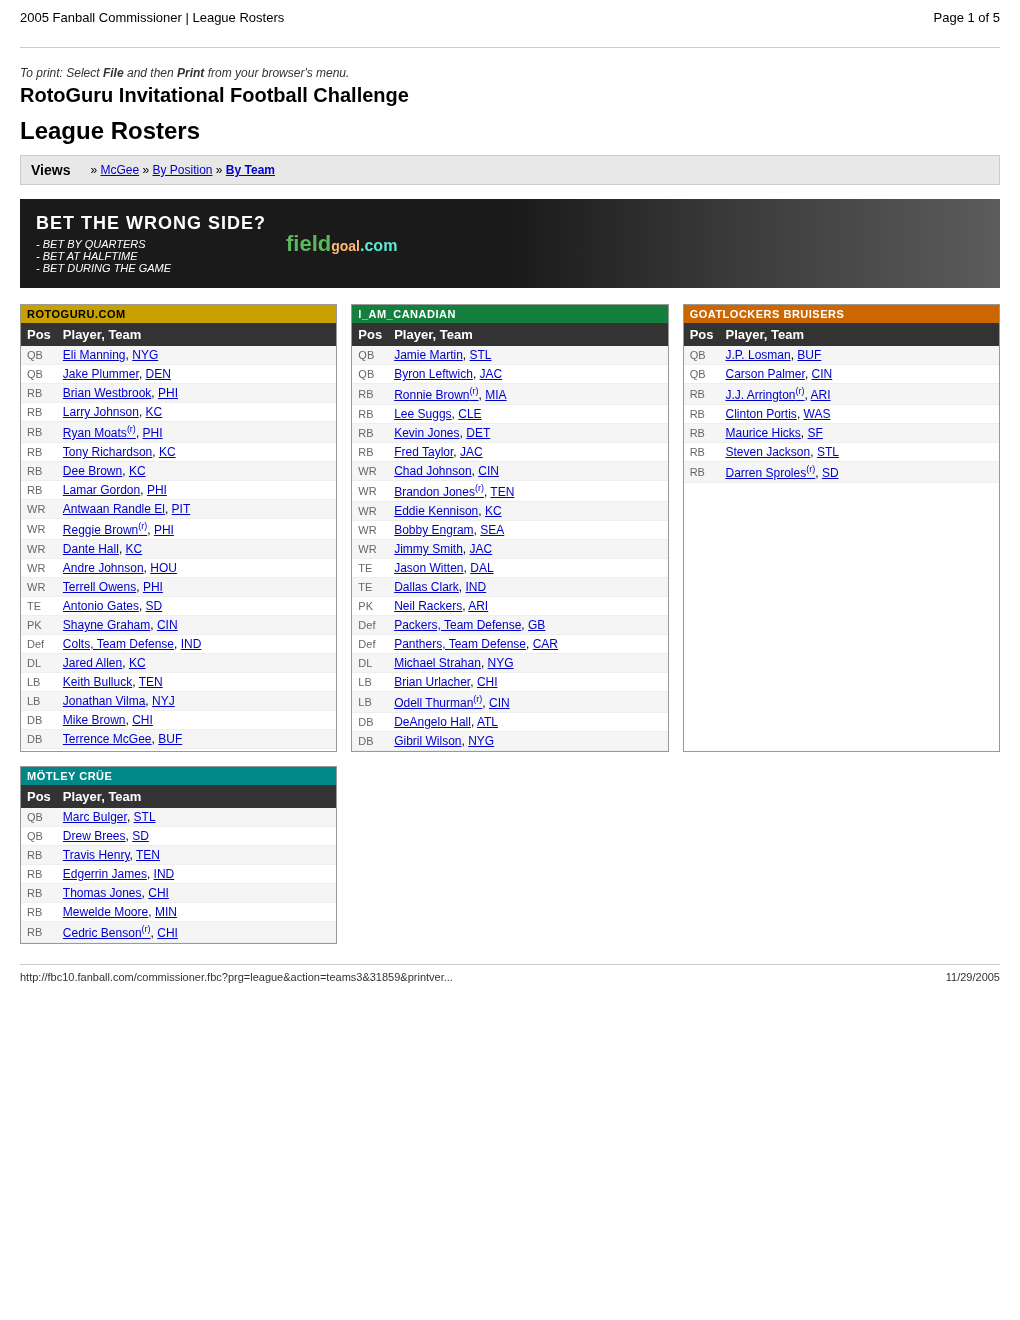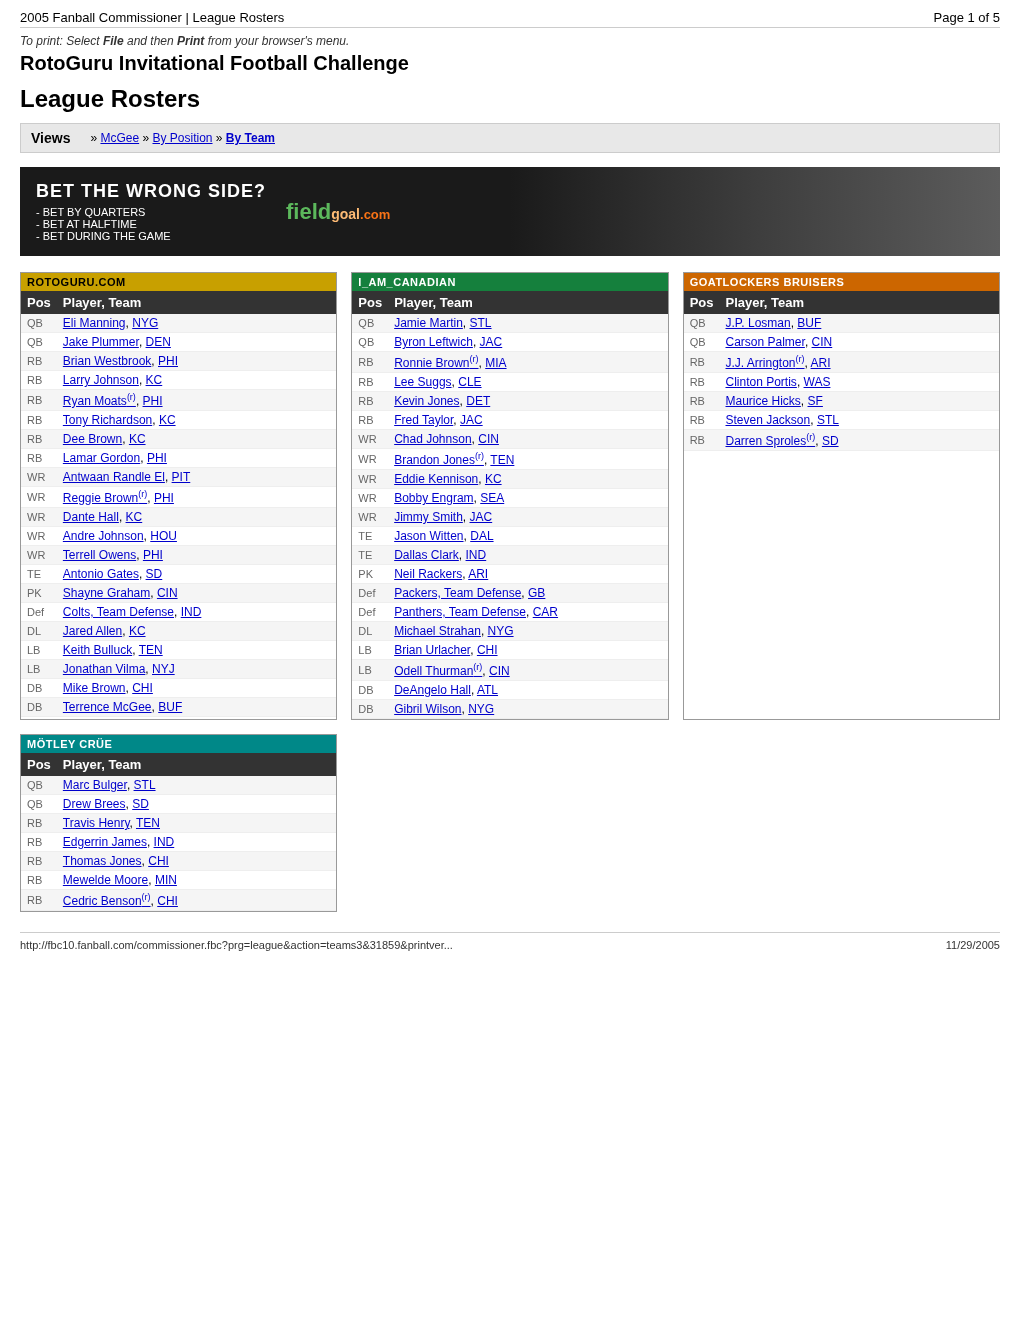--- a/index.html
+++ b/index.html
@@ -8,22 +8,22 @@
       font-size: 13px;
       background: #fff;
       color: #000;
       padding: 10px 20px;
     }
     .page-header {
       display: flex;
       justify-content: space-between;
       align-items: center;
       border-bottom: 1px solid #ccc;
-      padding-bottom: 2px;
-      margin-bottom: 6px;
+      padding-bottom: 22px;
+      margin-bottom: 18px;
     }
     .print-note { font-style: italic; font-size: 12px; color: #333; margin-bottom: 4px; }
     .league-title-main { font-size: 20px; font-weight: bold; margin-bottom: 4px; }
     .league-title-sub { font-size: 24px; font-weight: bold; margin-bottom: 10px; }
     .views-bar {
       background: #e8e8e8;
       border: 1px solid #ccc;
       padding: 6px 10px;
       display: flex;
       align-items: center;
@@ -39,21 +39,21 @@
       margin-bottom: 16px;
       font-size: 13px;
       display: flex;
       align-items: center;
       min-height: 80px;
       position: relative;
       overflow: hidden;
     }
     .banner-text { z-index: 1; }
     .banner-text .bet-title { font-size: 18px; font-weight: bold; text-transform: uppercase; letter-spacing: 1px; }
-    .banner-text ul { list-style: none; font-size: 11px; margin-top: 4px; }
+    .banner-text ul { list-style: none; font-size: 11px; margin-top: 4px; font-style: italic; }
     .banner-text ul li::before { content: "- "; }
     .banner-logo {
       font-size: 22px;
       font-weight: bold;
       color: #5cb85c;
       margin-left: 20px;
       z-index: 1;
     }
     .banner-logo span { color: #fff; font-size: 14px; }
     .banner-bg {
@@ -139,21 +139,21 @@
     <div class="bet-title">
       <span style="color:#fff; font-weight:bold;">BET THE WRONG SIDE?</span>
     </div>
     <ul>
       <li>BET BY QUARTERS</li>
       <li>BET AT HALFTIME</li>
       <li>BET DURING THE GAME</li>
     </ul>
   </div>
   <div class="banner-logo">
-    field<span style="color:#fdba74;">goal</span><span style="color:#f97316; font-size:13px;">.com</span>
+    field<span style="color:#fdba74;">goal</span><span style="color:#5eead4; font-size:16px;">.com</span>
   </div>
   <div class="banner-bg"></div>
 </div>
 
 <div class="teams-grid" id="teams-container">
     <div class="team-table-container">
       <div class="team-header ">ROTOGURU.COM</div>
       <table>
         <thead>
           <tr>

